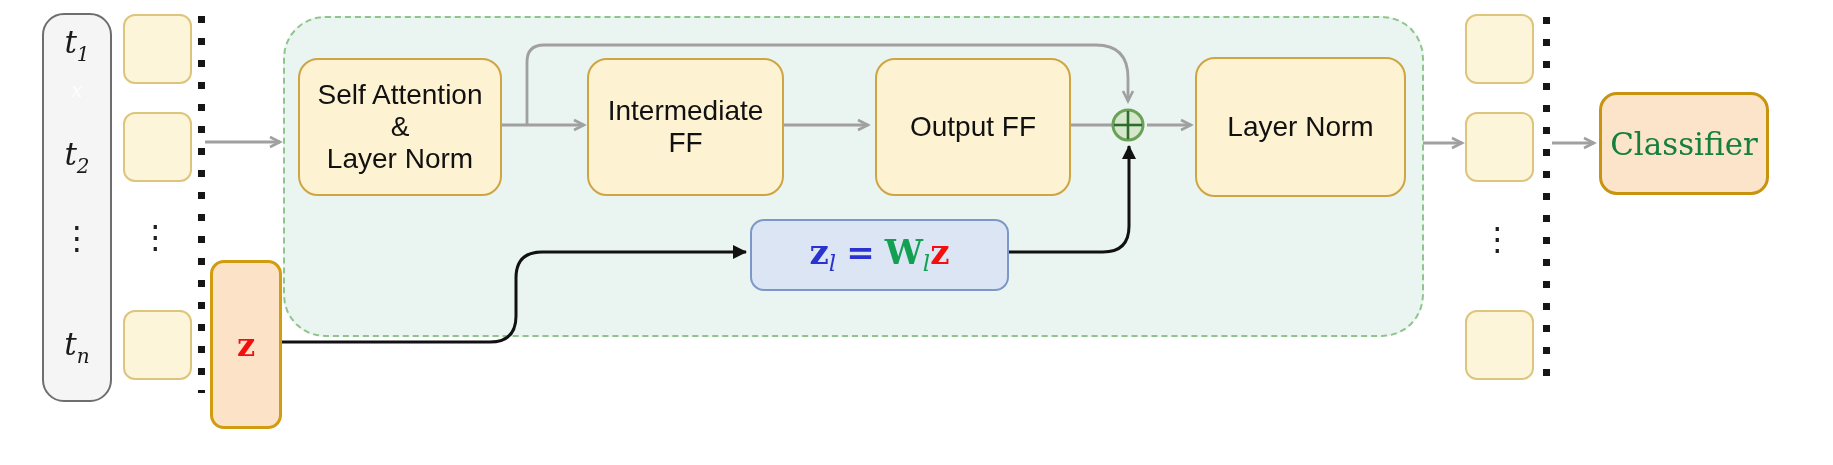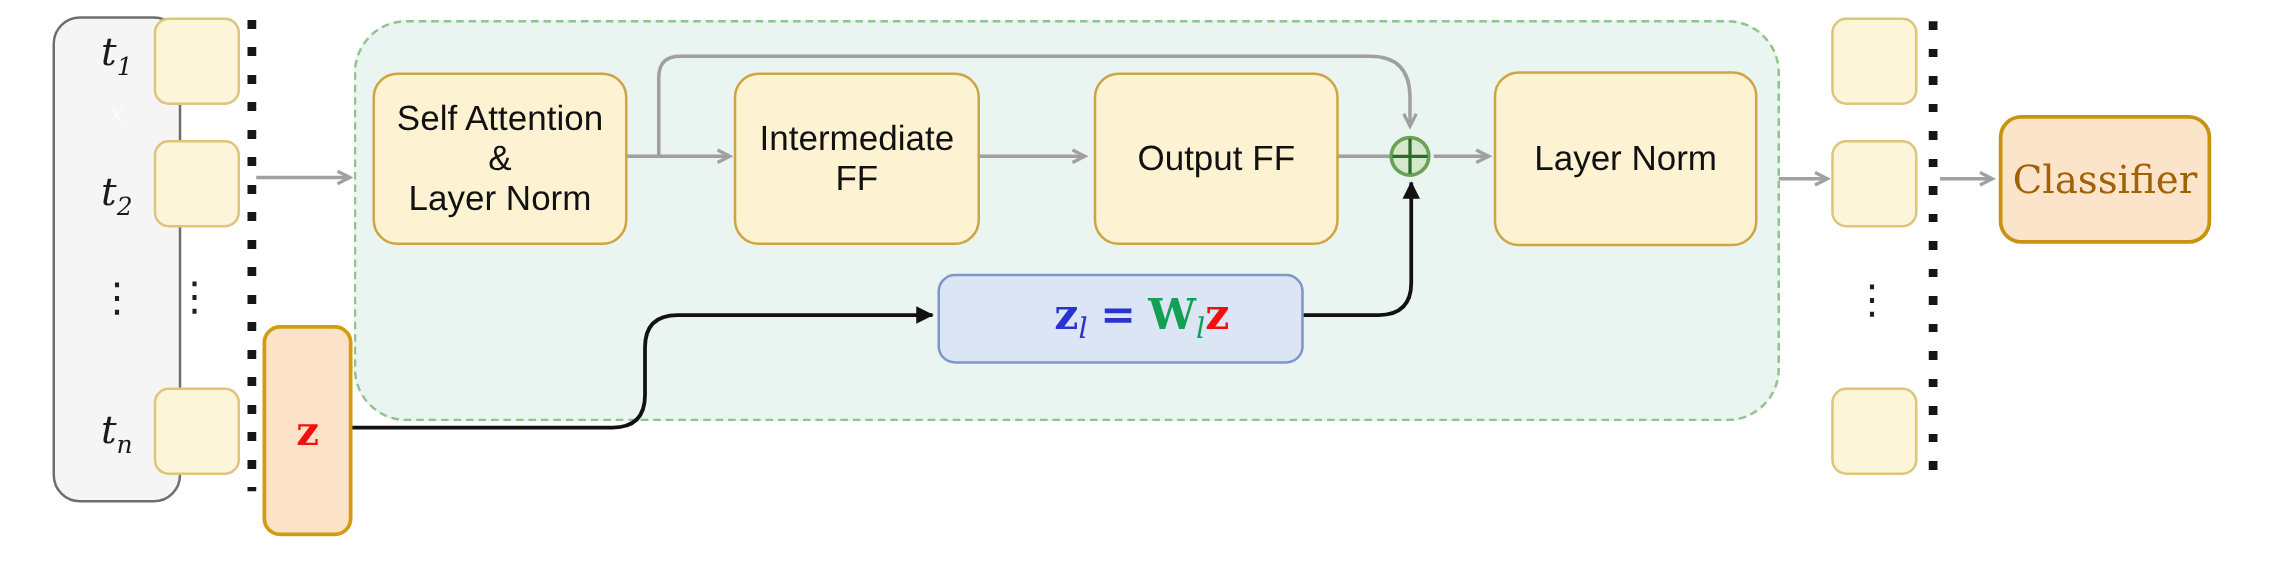--- a/index.html
+++ b/index.html
@@ -14,21 +14,21 @@
     --token_rect_fill:#f5f5f5; --token_rect_border:#6e6e6e;
     --arrow_gray:#a0a0a0; --arrow_black:#111111;
     --label_text:#111111; --white_box_border:#0a0a0a;
   }
   html,body{margin:0;padding:0;background:#fff;}
   #canvas{position:relative;width:1833px;height:465px;background:#fff;overflow:hidden;
           font-family:"Liberation Sans",sans-serif;}
   .abs{position:absolute;}
   
   .token-rect{left:42px;top:13px;width:66px;height:385px;border:2.5px solid var(--token_rect_border);
-              border-radius:22px;background:var(--token_rect_fill);z-index:2;padding-left:33px;}
+              border-radius:22px;background:var(--token_rect_fill);z-index:2;}
   .tok{position:absolute;left:0;width:100%;height:42px;text-align:center;
        font-family:"DejaVu Serif","Liberation Serif",serif;font-style:italic;
        font-size:31px;color:#1a1a1a;line-height:42px;}
   .tok sub{font-size:20px;font-style:italic;vertical-align:-8px;line-height:0;}
   .ellipsis{font-family:"DejaVu Sans","Liberation Sans",sans-serif;font-style:normal;
             font-size:32px;color:#1f1f1f;}
   .faint-x{position:absolute;left:0;top:62px;width:100%;height:26px;text-align:center;
            font-family:"DejaVu Serif",serif;font-style:italic;font-size:20px;
            color:#ffffff;opacity:.8;line-height:26px;}
   
@@ -40,39 +40,39 @@
     background-image:repeating-linear-gradient(to bottom,#161616 0 7px,transparent 7px 22px);}
   
   .container-box{left:283px;top:16px;width:1137px;height:317px;border-radius:42px;
     background:var(--container_fill);border:2.5px dashed var(--container_border);z-index:1;}
   
   .mainbox{background:var(--box_fill);border:2.5px solid var(--box_border);border-radius:20px;
     display:flex;align-items:center;justify-content:center;text-align:center;z-index:10;}
   .box-label{font-size:28px;color:var(--label_text);line-height:1.15;white-space:pre-line;}
   
   .eqbox{left:750px;top:219px;width:255px;height:68px;border-radius:14px;background:var(--eq_fill);
-    border:2.5px solid var(--eq_border);display:flex;align-items:center;justify-content:center;z-index:10;padding-left:34px;}
+    border:2.5px solid var(--eq_border);display:flex;align-items:center;justify-content:center;z-index:10;}
   .eq{font-family:"DejaVu Serif","Liberation Serif",serif;font-weight:bold;font-size:34px;line-height:1;}
   .eq .sub{font-size:23px;font-style:italic;font-weight:normal;vertical-align:-7px;}
   .eq .e-b{color:var(--eq_blue);} .eq .e-g{color:var(--eq_green);} .eq .e-r{color:var(--accent_red);}
   .eq .eqs{margin:0 10px;}
   
   .tblabel{left:650px;top:307px;width:450px;height:46px;background:#fff;border:3px solid var(--white_box_border);
     border-radius:9px;display:flex;align-items:center;justify-content:center;z-index:10;
     font-family:"DejaVu Serif","Liberation Serif",serif;font-weight:bold;font-size:28px;color:#0c0c0c;}
   .tblabel .lvar{font-style:italic;}
   .tblabel .times{font-weight:bold;}
   
   .zbox{left:210px;top:260px;width:66px;height:163px;border-radius:14px;background:var(--vector_fill);
     border:3px solid var(--vector_border);display:flex;align-items:center;justify-content:center;z-index:10;}
   .zbox .zlab{font-family:"DejaVu Serif",serif;font-weight:bold;font-size:32px;color:var(--accent_red);}
   
   .clsbox{left:1599px;top:92px;width:164px;height:97px;border-radius:18px;background:var(--classifier_fill);
     border:3px solid var(--classifier_border);display:flex;align-items:center;justify-content:center;z-index:10;}
-  .clsbox .clab{font-family:"DejaVu Serif","Liberation Serif",serif;font-size:31px;color:#a16207;}
+  .clsbox .clab{font-family:"DejaVu Serif","Liberation Serif",serif;font-size:31px;color:#15803d;}
   
   .plus{left:1111px;top:108px;width:34px;height:34px;z-index:12;}
   
   #wires{position:absolute;left:0;top:0;width:1833px;height:465px;z-index:5;}
   .c-gray{stroke:var(--arrow_gray);stroke-width:2.8;fill:none;}
   .c-black{stroke:var(--arrow_black);stroke-width:3;fill:none;}
   .mk-gray{stroke:var(--arrow_gray);stroke-width:2.6;fill:none;}
   .mk-black{fill:var(--arrow_black);stroke:none;}
 </style>
 </head>

